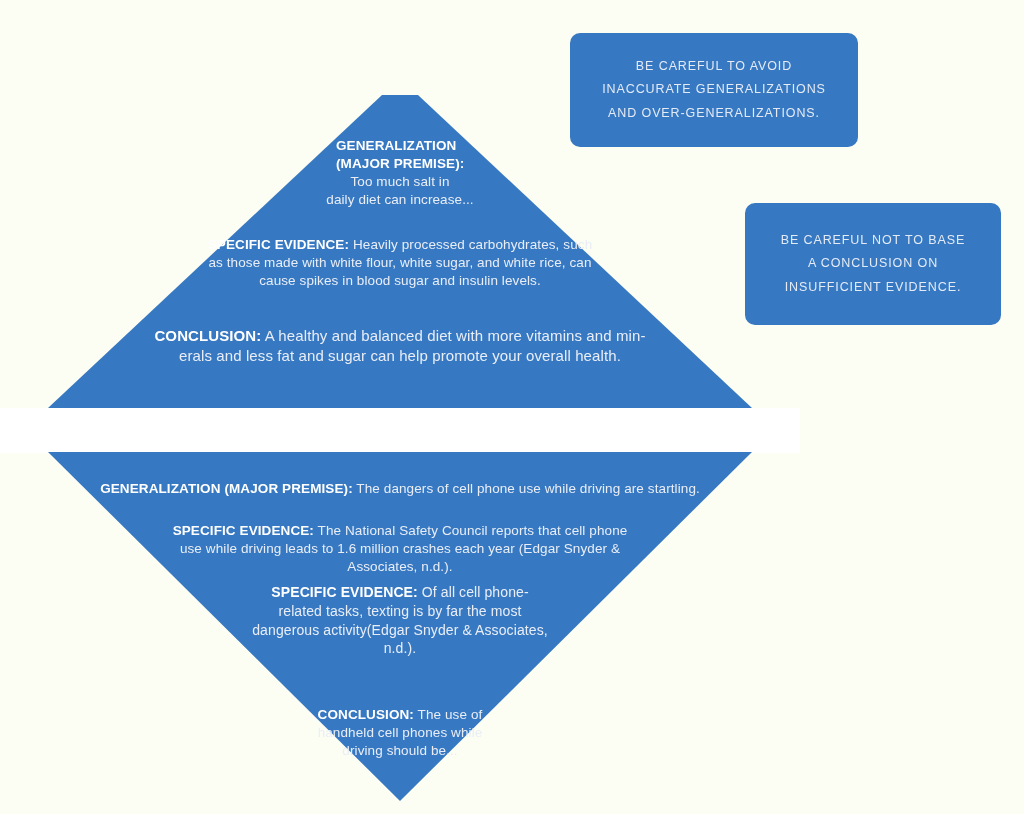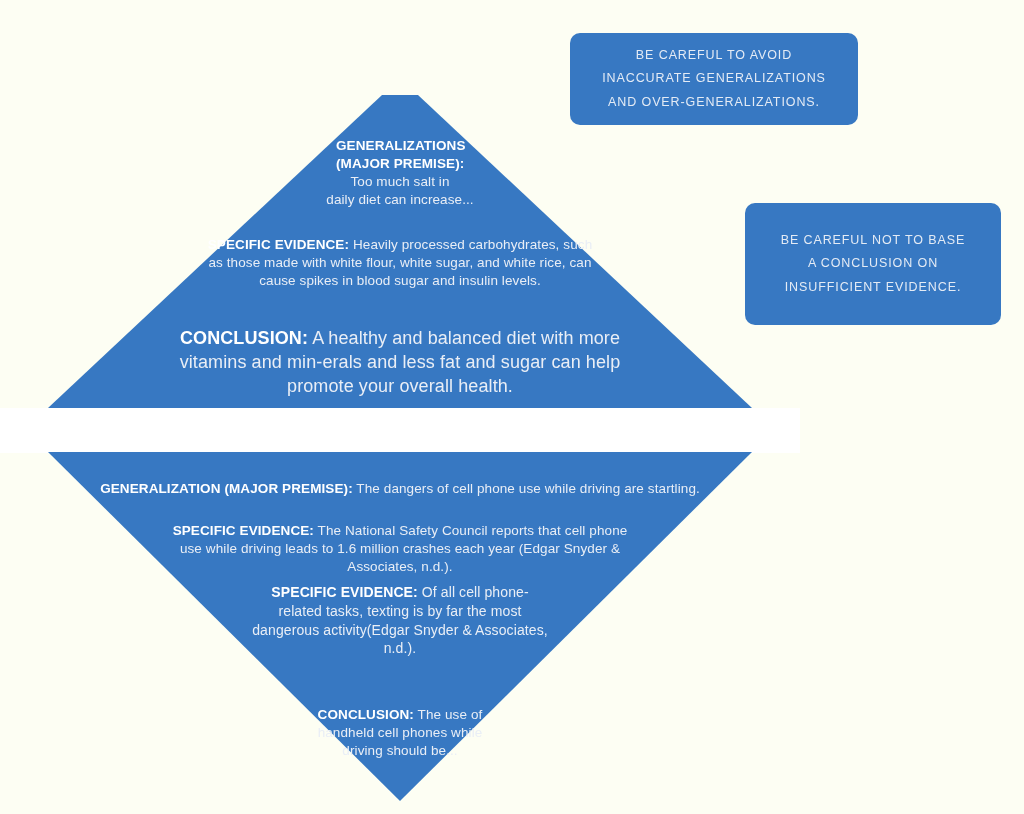--- a/index.html
+++ b/index.html
@@ -78,21 +78,21 @@
     left: 200px;
     top: 236px;
     width: 400px;
     font-size: 13.5px;
   }
 
   #tri-conclusion {
     left: 150px;
     top: 326px;
     width: 500px;
-    font-size: 18px;
+    font-size: 15px;
   }
 
   
   #dia-generalization {
     left: 60px;
     top: 480px;
     width: 680px;
     font-size: 13.5px;
   }
 
@@ -131,21 +131,21 @@
     display: flex;
     align-items: center;
     justify-content: center;
     z-index: 4;
   }
 
   #callout-generalizations {
     left: 570px;
     top: 33px;
     width: 288px;
-    height: 92px;
+    height: 114px;
     padding: 22px 14px;
   }
 
   #callout-evidence {
     left: 745px;
     top: 203px;
     width: 256px;
     height: 122px;
     padding: 12px 14px;
   }
@@ -160,21 +160,21 @@
   <div class="white-band"></div>
 
   <svg class="shape-layer" viewBox="0 0 1024 814" width="1024" height="814">
     <polygon points="382,95 418,95 752,408 48,408" fill="#3778c2"></polygon>
     <polygon points="48,452 752,452 400,801" fill="#3778c2"></polygon>
   </svg>
 
   <div class="text-layer">
 
     <div class="blk" id="tri-generalization">
-      <span class="lead">GENERALIZATIONS</span>
+      <span class="lead">GENERALIZATION</span>
       <span class="lead">(MAJOR PREMISE):</span>
       <span>Too much salt in</span><br>
       <span>daily diet can increase...</span>
     </div>
 
     <div class="blk" id="tri-evidence">
       <b>SPECIFIC EVIDENCE:</b>
       <span>Heavily processed carbohydrates, such as those made with white flour, white sugar, and white rice, can cause spikes in blood sugar and insulin levels.</span>
     </div>
 

